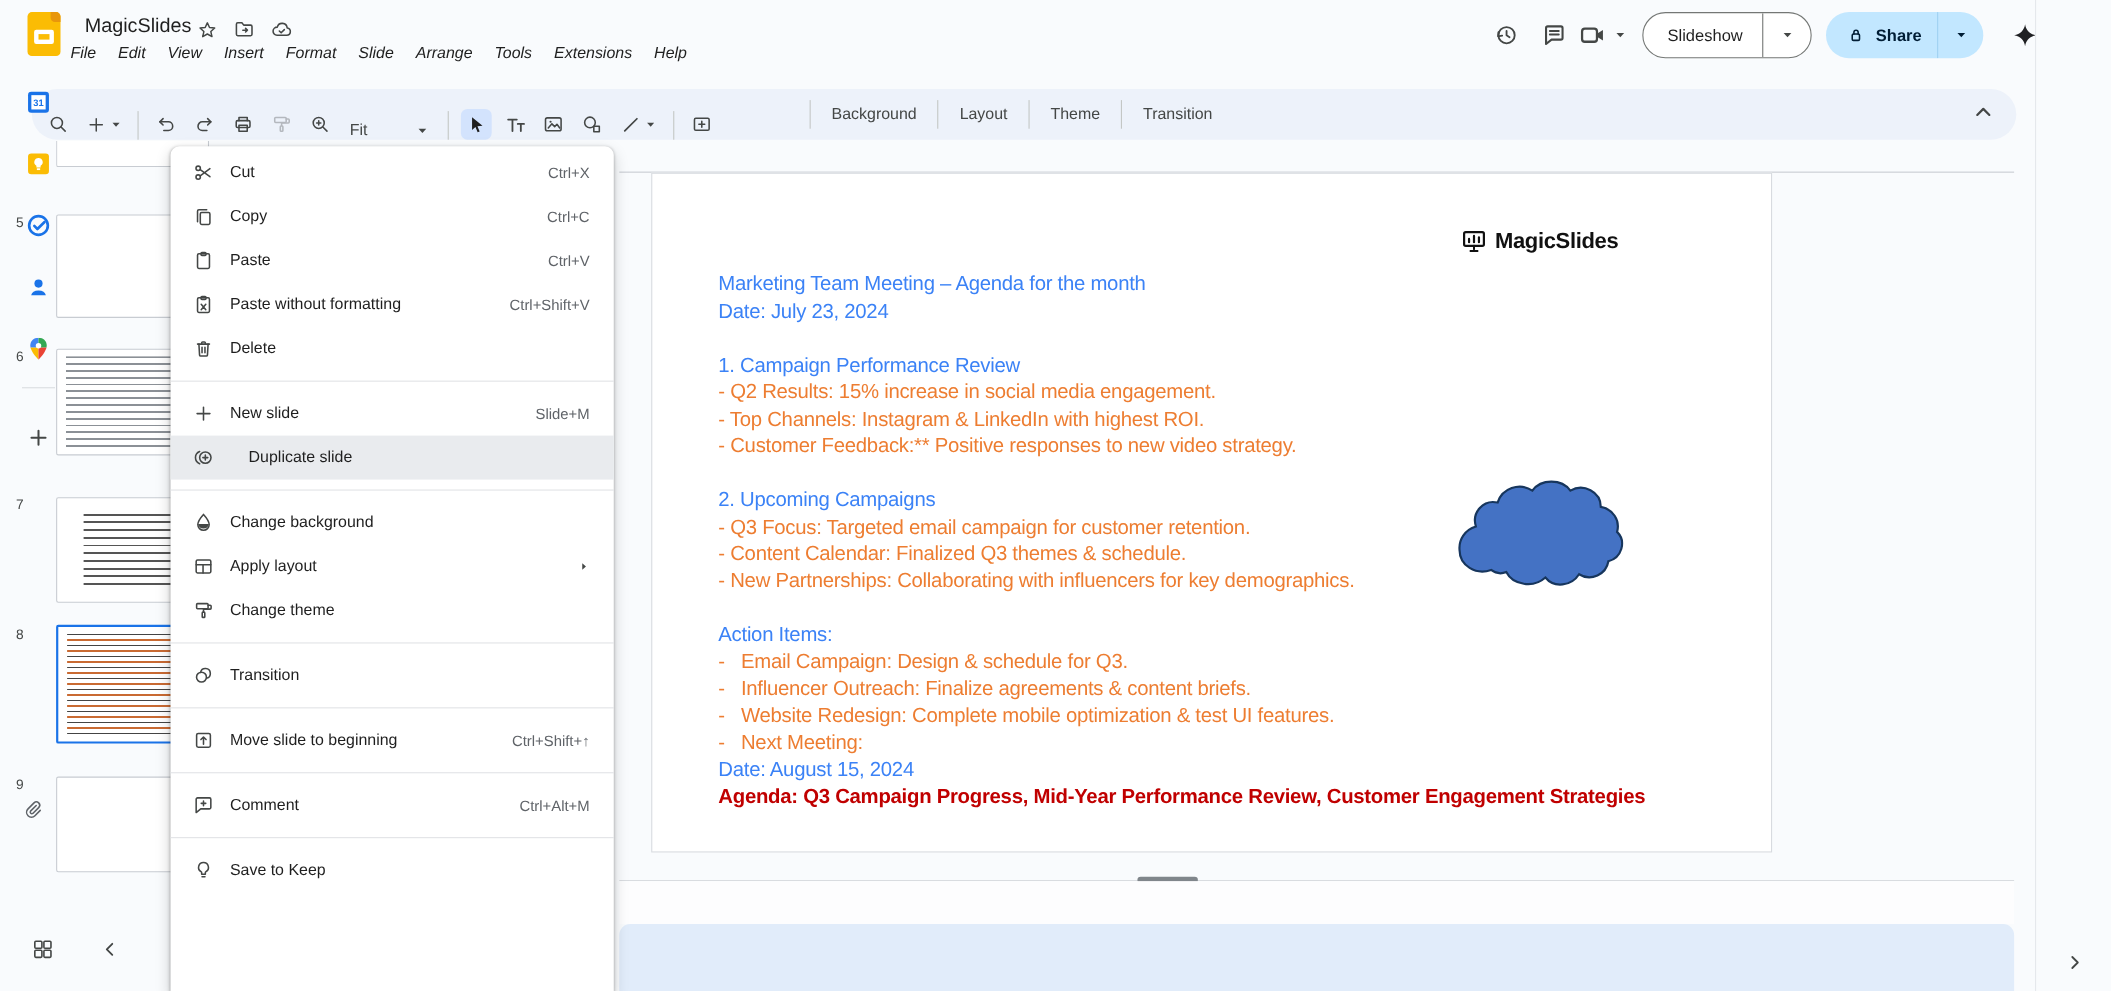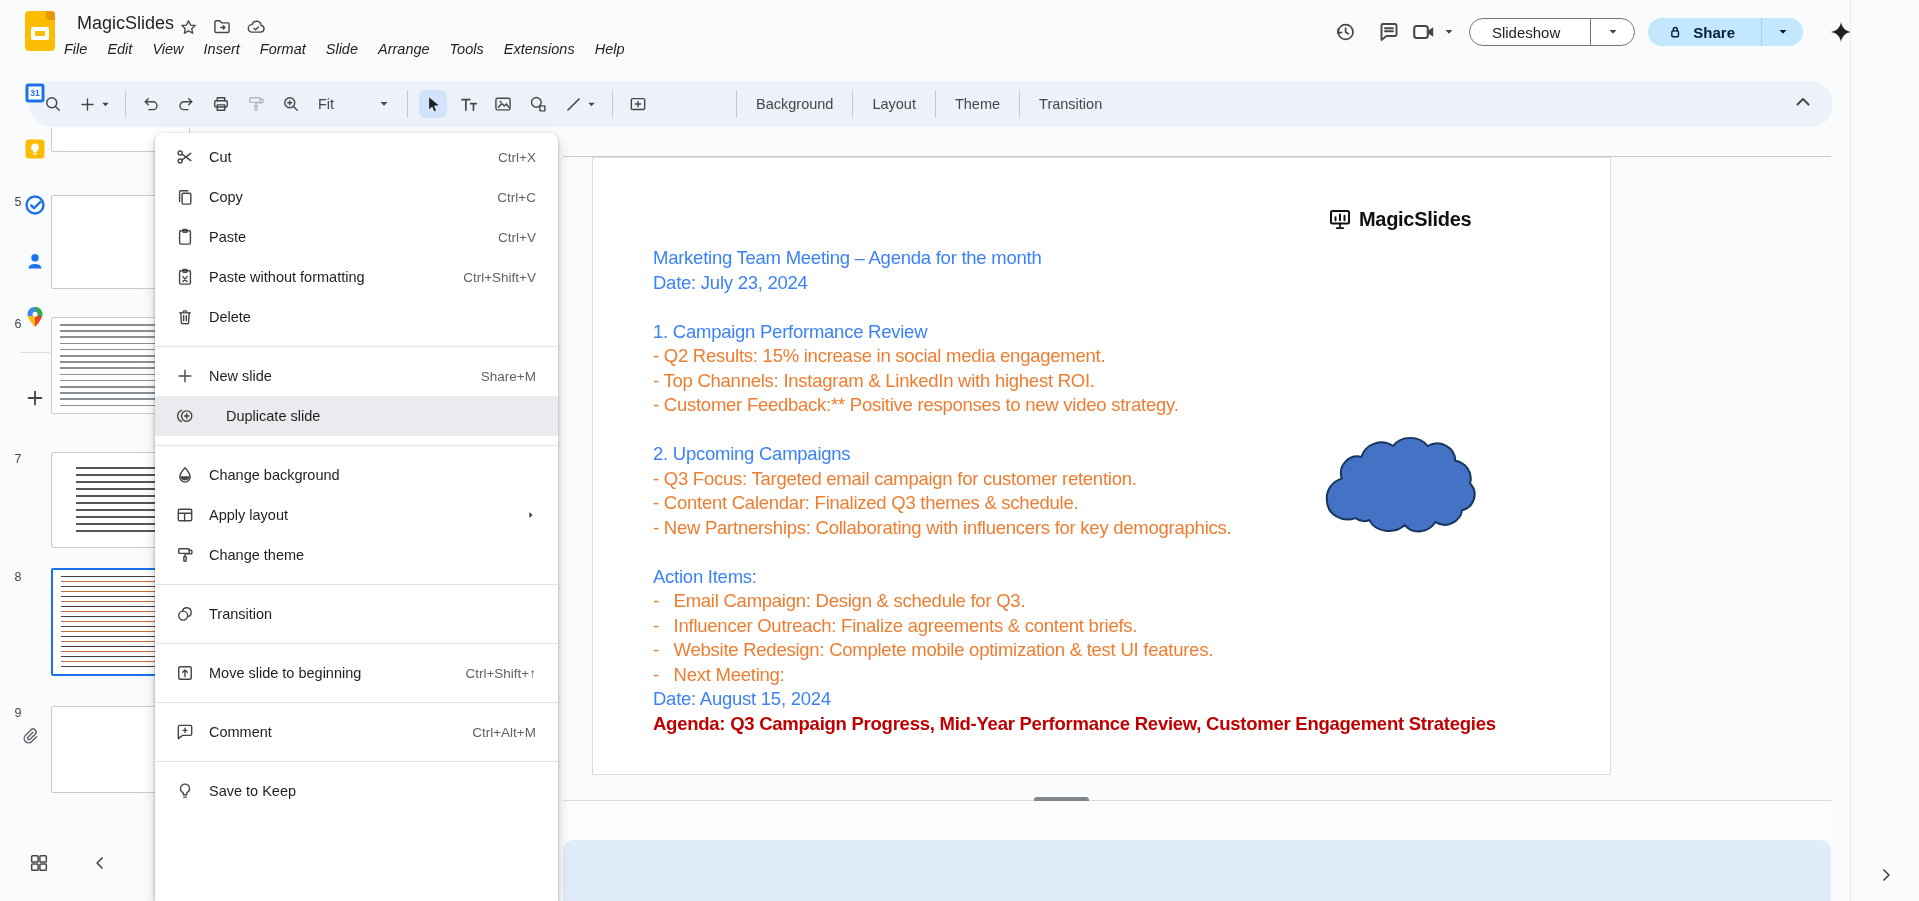--- a/index.html
+++ b/index.html
@@ -19,32 +19,32 @@
   .logo .inner2 { position:absolute; left:10px; top:20px; width:10px; height:5px; background:#fbbc04; }
   .doc-title { left:77px; top:13px; font-size:18px; color:#1f1f1f; }
   .title-icons { left:178px; top:17px; display:flex; gap:14px; align-items:center; }
   .tibtn { width:20px; height:20px; display:flex; align-items:center; justify-content:center; cursor:pointer; }
   .menubar { left:54px; top:36px; display:flex;font-style:italic; }
   .menubar .mitem { font-size:14.5px; color:#1f1f1f; padding:5px 10px; border-radius:6px; cursor:pointer; }
 
   .hdr-right { right:0; top:10px; display:flex; align-items:center; }
   .hbtn { width:44px; height:44px; border-radius:50%; display:flex; align-items:center; justify-content:center; cursor:pointer; }
   .cam-group { display:flex; align-items:center; margin-right:14px; cursor:pointer; }
-  .pill { height:28px; border-radius:21px; display:flex; align-items:center; overflow:hidden;gap:12px; }
+  .pill { height:42px; border-radius:21px; display:flex; align-items:center; overflow:hidden; }
   .slideshow { border:1px solid #747775; background:#fff; margin-right:13px; }
   .slideshow .main { padding:0 18px 0 22px; font-size:15px; color:#1f1f1f; display:flex; align-items:center; height:100%; cursor:pointer; }
   .slideshow .caretseg { width:44px; height:100%; display:flex; align-items:center; justify-content:center; border-left:1px solid #747775; cursor:pointer; }
   .share { background:#c2e7ff; color:#001d35; margin-right:18px; }
   .share .main { padding:0 14px 0 18px; display:flex; gap:9px; align-items:center; font-size:15px; font-weight:bold; height:100%; cursor:pointer; }
   .share .caretseg { width:42px; height:100%; display:flex; align-items:center; justify-content:center; border-left:1px solid #9fd1f2; cursor:pointer; }
   .avatar { width:34px; height:34px; border-radius:50%; background:#fff; border:1px solid #e4e7ea; }
 
   
   .toolbar { left:29px; top:81px; width:1804px; height:46px; background:#edf2fa; border-radius:23px; }
-  .tb-left { position:absolute; left:10px; top:0; height:46px; display:flex; align-items:center; gap:7px; }
+  .tb-left { position:absolute; left:10px; top:0; height:46px; display:flex; align-items:flex-end; gap:7px; }
   .tbtn { min-width:28px; height:28px; border-radius:6px; display:flex; align-items:center; justify-content:center; cursor:pointer; }
   .tbtn.sel { background:#d3e3fd; }
   .tb-sep { width:1px; height:26px; background:#c4c7c5; margin:0 4px; }
   .zoomfit { display:flex; align-items:center; gap:8px; padding:0 6px; cursor:pointer; }
   .zoomfit .zlabel { font-size:14.5px; color:#444746; width:52px; }
   .tb-caret { margin-left:-4px; }
   .tb-text-group { position:absolute; left:703px; top:0; height:46px; display:flex; align-items:center; }
   .ttxt { font-size:14.5px; color:#444746; padding:7px 15px; border-radius:6px; cursor:pointer; white-space:nowrap; }
   .tb-collapse { position:absolute; right:18px; top:9px; }
 
@@ -454,21 +454,21 @@
 
     <div class="menu-sep"></div>
 
     <div class="menu-row">
       <span class="mi">
           <svg class="ic" width="20" height="20" viewBox="0 0 24 24">
             <path d="M12 5 v14 M5 12 h14"></path>
           </svg>
         </span>
       <span class="ml">New slide</span>
-      <span class="ms">Share+M</span>
+      <span class="ms">Slide+M</span>
     </div>
     <div class="menu-row hl">
       <span class="mi">
           <svg class="ic" width="20" height="20" viewBox="0 0 24 24">
             <path d="M7.8 5.3 a7.2 7.2 0 0 0 0 13.4"></path>
             <circle cx="14" cy="12" r="6.2"></circle>
             <path d="M14 9.3 v5.4 M11.3 12 h5.4"></path>
           </svg>
         </span>
       <span class="ml">Duplicate slide</span>

